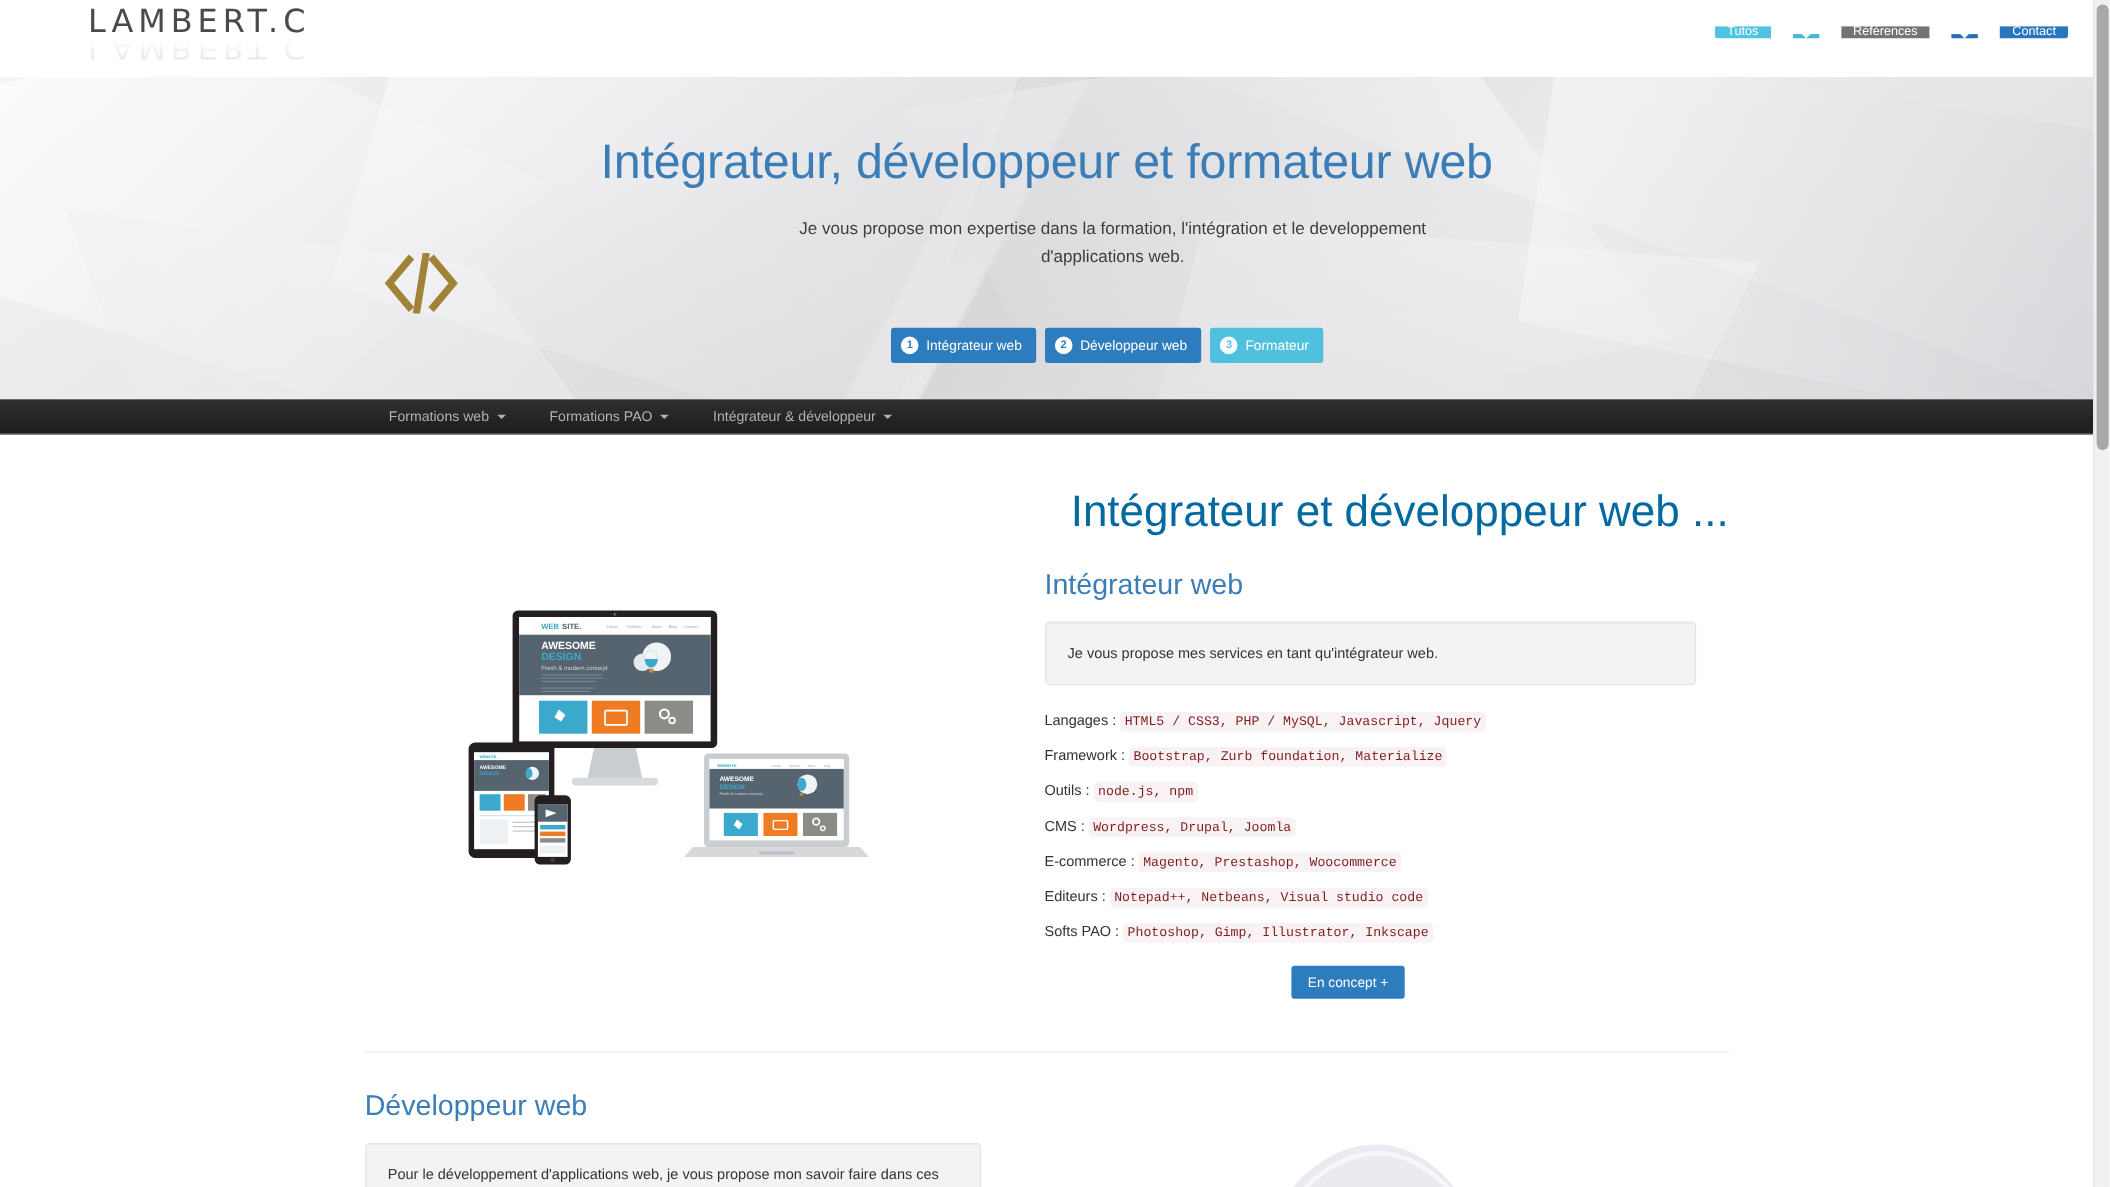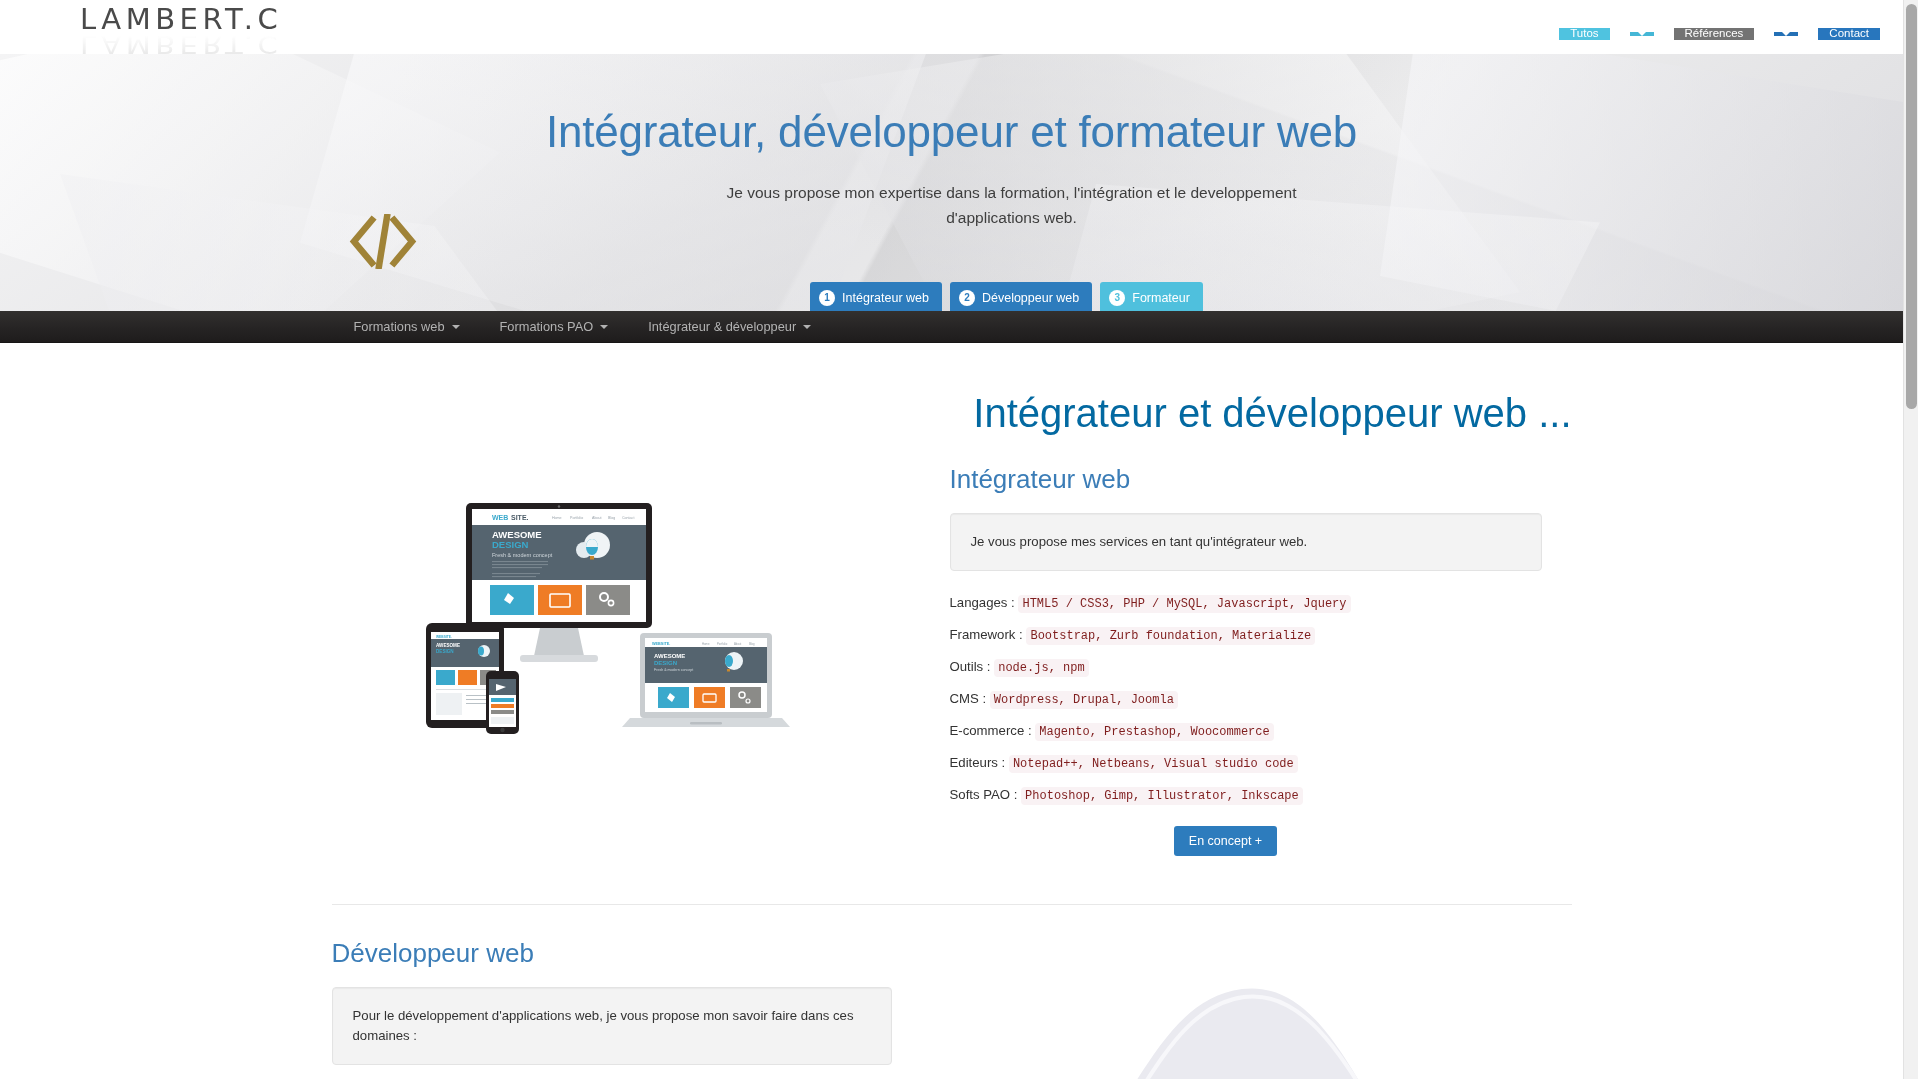--- a/index.html
+++ b/index.html
@@ -23,21 +23,21 @@
     top: 0; left: 0;
     width: 1903px;
     height: 1079px;
     overflow: hidden;
     background: #fff;
   }
 
   
   .topbar {
     position: relative;
-    height: 54px;
+    height: 70px;
     background: #ffffff;
     z-index: 5;
   }
   .logo-wrap {
     position: absolute;
     left: 80px; top: 4px;
     width: 300px; height: 52px;
     user-select: none;
   }
   .logo-text {
@@ -60,23 +60,23 @@
     transform: scaleY(-0.88);
     transform-origin: top left;
     opacity: .55;
     margin-top: 22px;
     -webkit-mask-image: linear-gradient(to top, rgba(0,0,0,0) 10%, rgba(0,0,0,.9) 100%);
     mask-image: linear-gradient(to top, rgba(0,0,0,0) 10%, rgba(0,0,0,.9) 100%);
   }
 
   .topnav {
     position: absolute;
-    right: 23px; top: 22px;
+    right: 23px; top: 11px;
     display: flex;
-    align-items: center;
+    align-items: flex-end;
     height: 24px;
     border-radius: 3px;
     overflow: hidden;
     font-size: 11.5px;
     gap: 20px;
   }
   .topnav a, .topnav .caret-btn {
     display: flex;
     align-items: center;
     justify-content: center;
@@ -96,21 +96,21 @@
     width: 0; height: 0;
     border-left: 4px solid transparent;
     border-right: 4px solid transparent;
     border-top: 4px solid #ffffff;
     display: inline-block;
   }
 
   
   .hero {
     position: relative;
-    height: 257px;
+    height: 293px;
     overflow: hidden;
     background:
       linear-gradient(118deg, rgba(255,255,255,0) 48%, rgba(196,196,198,.45) 48.3%, rgba(255,255,255,0) 72%),
       linear-gradient(-62deg, rgba(255,255,255,0) 55%, rgba(205,205,208,.40) 55.3%, rgba(255,255,255,0) 80%),
       linear-gradient(200deg, rgba(255,255,255,0) 30%, rgba(214,214,217,.5) 30.3%, rgba(255,255,255,0) 60%),
       linear-gradient(145deg, #f4f4f5 0%, #e3e3e5 40%, #ececed 65%, #dcdcdf 100%);
   }
   .poly {
     position: absolute;
     background: rgba(255,255,255,.35);

